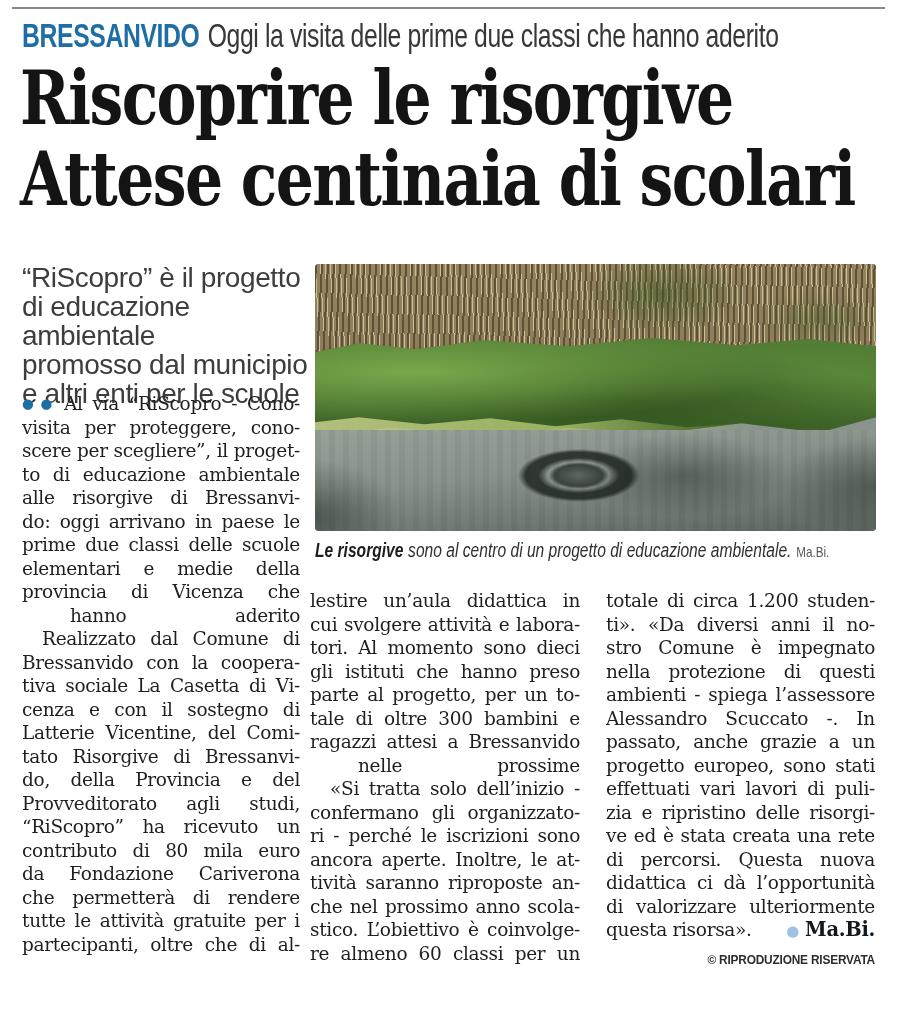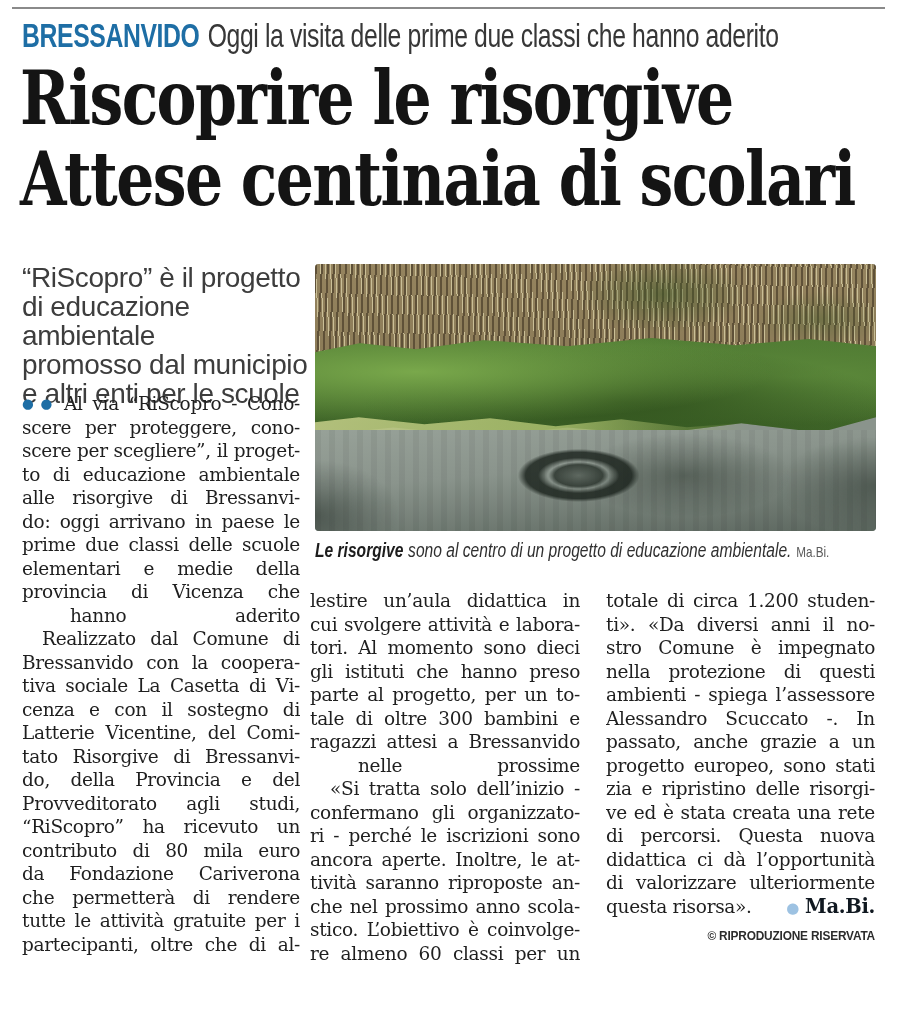--- a/index.html
+++ b/index.html
@@ -112,21 +112,21 @@
     <div class="ph-water"></div>
   </figure>
 
   <div class="caption">
     <span class="cap-lead">Le risorgive</span><span class="cap-text">sono al centro di un progetto di educazione ambientale.</span><span class="cap-credit">Ma.Bi.</span>
   </div>
 
   <div class="col col1">
       <div>
         <div class="line"><span class="bullets">●●</span>Al via “RiScopro - Cono-</div>
-        <div class="line">scere per proteggere, cono-</div>
+        <div class="line">visita per proteggere, cono-</div>
         <div class="line">scere per scegliere”, il proget-</div>
         <div class="line">to di educazione ambientale</div>
         <div class="line">alle risorgive di Bressanvi-</div>
         <div class="line">do: oggi arrivano in paese le</div>
         <div class="line">prime due classi delle scuole</div>
         <div class="line">elementari e medie della</div>
         <div class="line">provincia di Vicenza che</div>
         <div class="line line-left">hanno aderito all’iniziativa.</div>
       </div>
       <div>
@@ -174,20 +174,21 @@
     <div>
         <div>
           <div class="line">totale di circa 1.200 studen-</div>
           <div class="line">ti». «Da diversi anni il no-</div>
           <div class="line">stro Comune è impegnato</div>
           <div class="line">nella protezione di questi</div>
           <div class="line">ambienti - spiega l’assessore</div>
           <div class="line">Alessandro Scuccato -. In</div>
           <div class="line">passato, anche grazie a un</div>
           <div class="line">progetto europeo, sono stati</div>
+          <div class="line">effettuati vari lavori di puli-</div>
           <div class="line">zia e ripristino delle risorgi-</div>
           <div class="line">ve ed è stata creata una rete</div>
           <div class="line">di percorsi. Questa nuova</div>
           <div class="line">didattica ci dà l’opportunità</div>
           <div class="line">di valorizzare ulteriormente</div>
         </div>
       </div>
     <div class="closing-line">
       <span>questa risorsa».</span>
       <span class="sig"><span class="sig-dot">●</span><span class="sig-name">Ma.Bi.</span></span>

